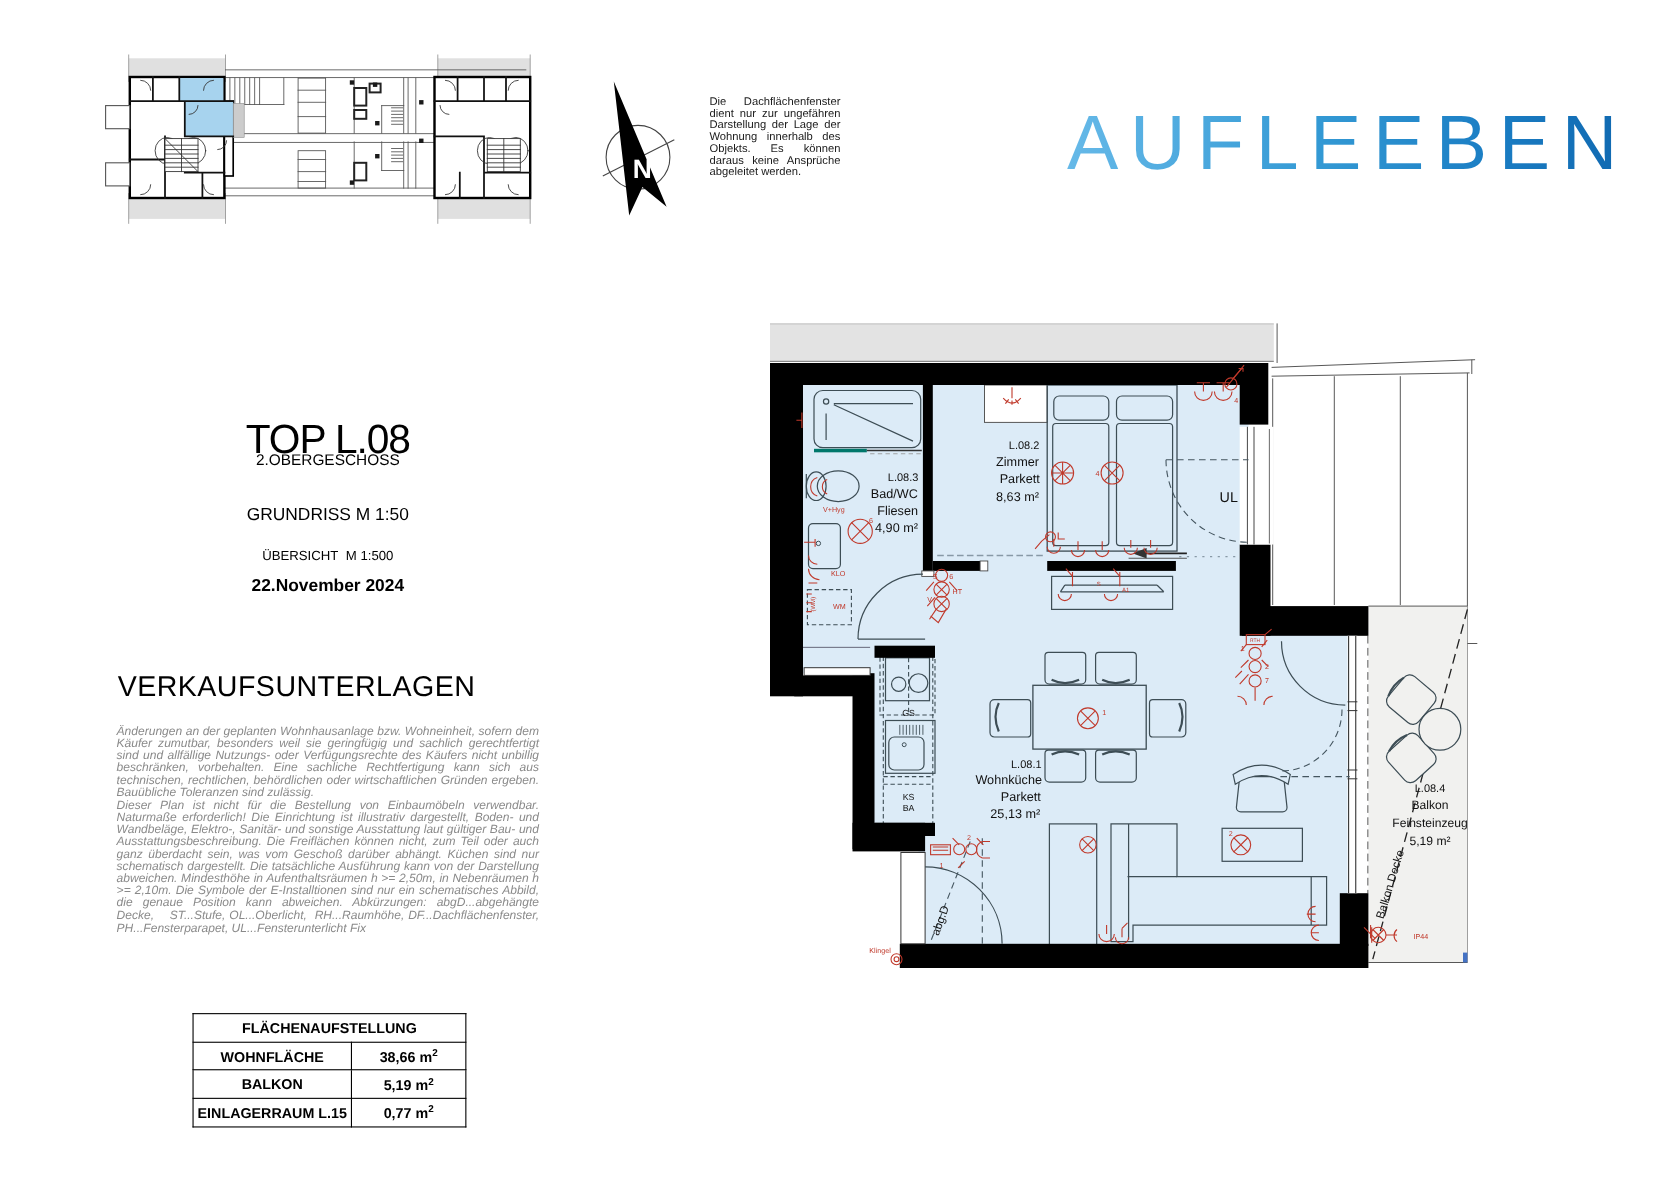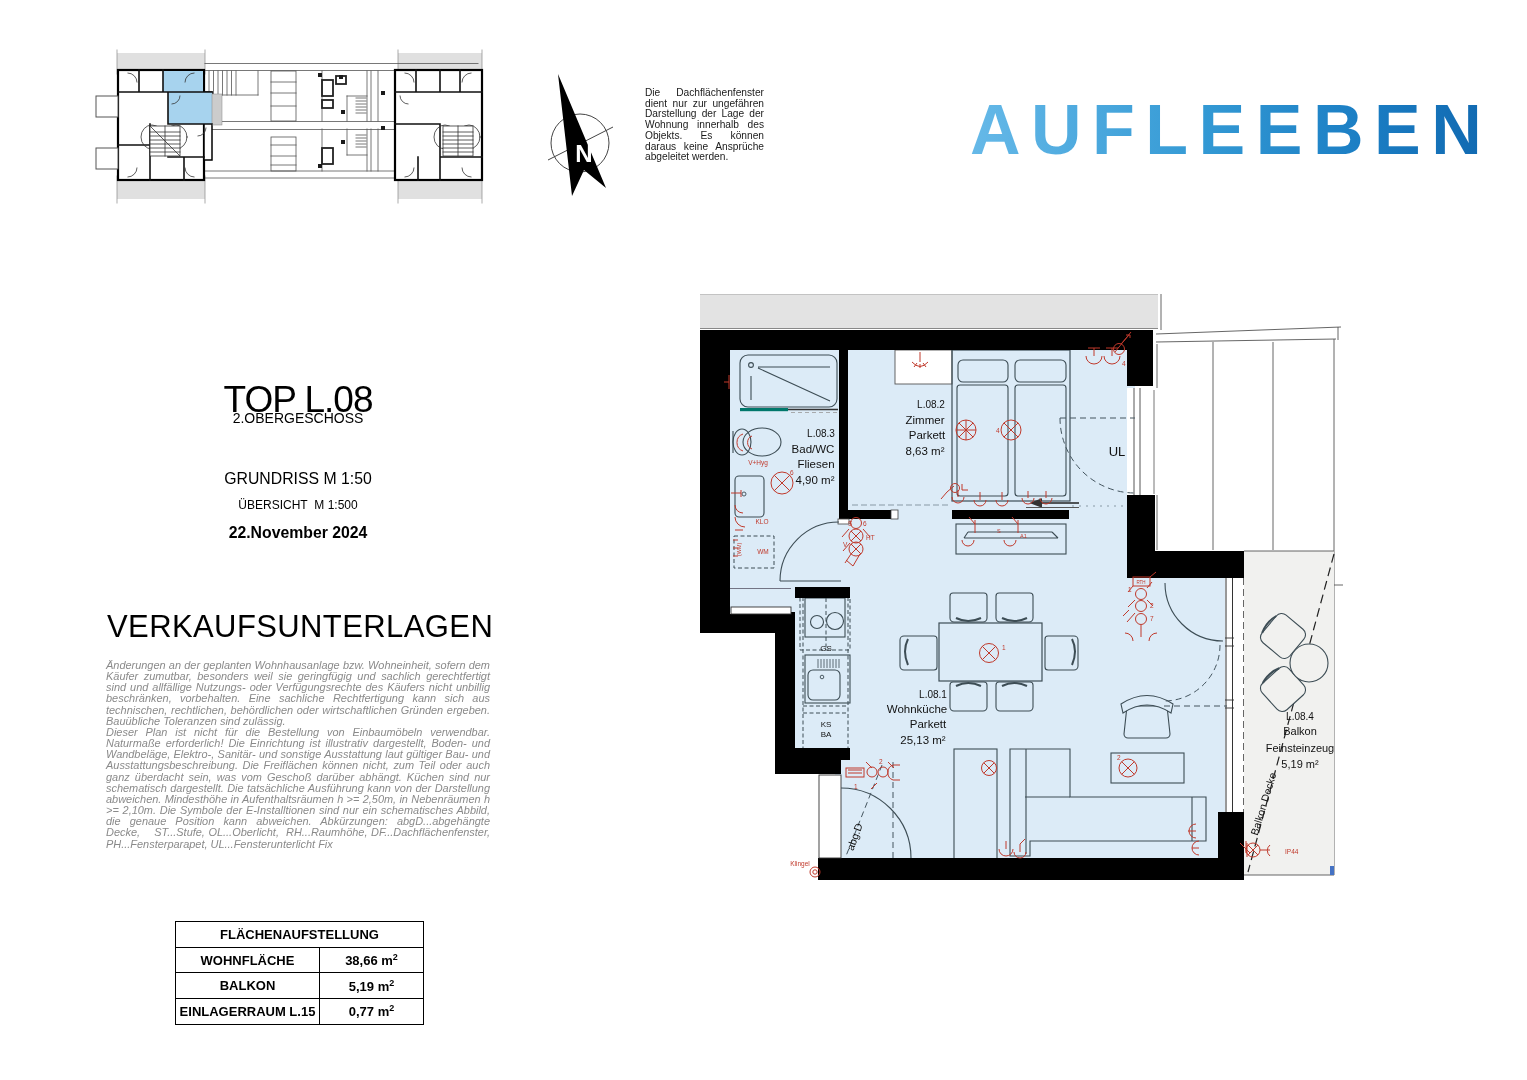--- a/index.html
+++ b/index.html
@@ -1,28 +1,28 @@
 <!DOCTYPE html>
 <html><head>
 <meta charset="utf-8">
 <style>
   html,body{margin:0;padding:0;background:#fff;}
   body{width:1527px;height:1080px;position:relative;overflow:hidden;font-family:"Liberation Sans",sans-serif;}
   .abs{position:absolute;}
   .ctr{text-align:center;}
-  #logo{left:970px;top:90px;font-size:70px;font-weight:bold;letter-spacing:10.5px;
+  #logo{left:970px;top:90px;font-size:70px;font-weight:normal;letter-spacing:10.5px;
         background:linear-gradient(90deg,#66b9e8 0%,#3399d4 45%,#1b7ec4 75%,#1068b0 100%);
         -webkit-background-clip:text;background-clip:text;color:transparent;}
   #disc{left:645px;top:88px;width:119px;font-size:10.2px;line-height:10.7px;text-align:justify;color:#1a1a1a;}
   #t1{left:120px;top:359px;width:356px;font-size:37px;letter-spacing:-1px;color:#000;margin-top:20px;}
   #t2{left:120px;top:410px;width:356px;font-size:14px;}
-  #t3{left:120px;top:470px;width:356px;font-size:15.8px;}
+  #t3{left:120px;top:460px;width:356px;font-size:15.8px;}
   #t4{left:120px;top:498px;width:356px;font-size:12px;}
   #t5{left:120px;top:524px;width:356px;font-size:15.8px;font-weight:bold;}
-  #t6{left:107px;top:609px;font-size:31px;letter-spacing:0.4px;}
+  #t6{left:107px;top:609px;font-size:26px;letter-spacing:0.4px;}
   #para{left:106px;top:660px;width:384px;font-size:10.95px;line-height:11.15px;text-align:justify;color:#8a8a8a;font-style:italic;}
   #para p{margin:0;}
   table{border-collapse:collapse;}
   #ftab{left:175px;top:921px;font-weight:bold;}
   #ftab td{border:1px solid #000;font-size:13px;text-align:center;padding:0;}
   #ftab .h{height:24.7px;}
   sup{font-size:9px;}
 </style>
 </head>
 <body>

